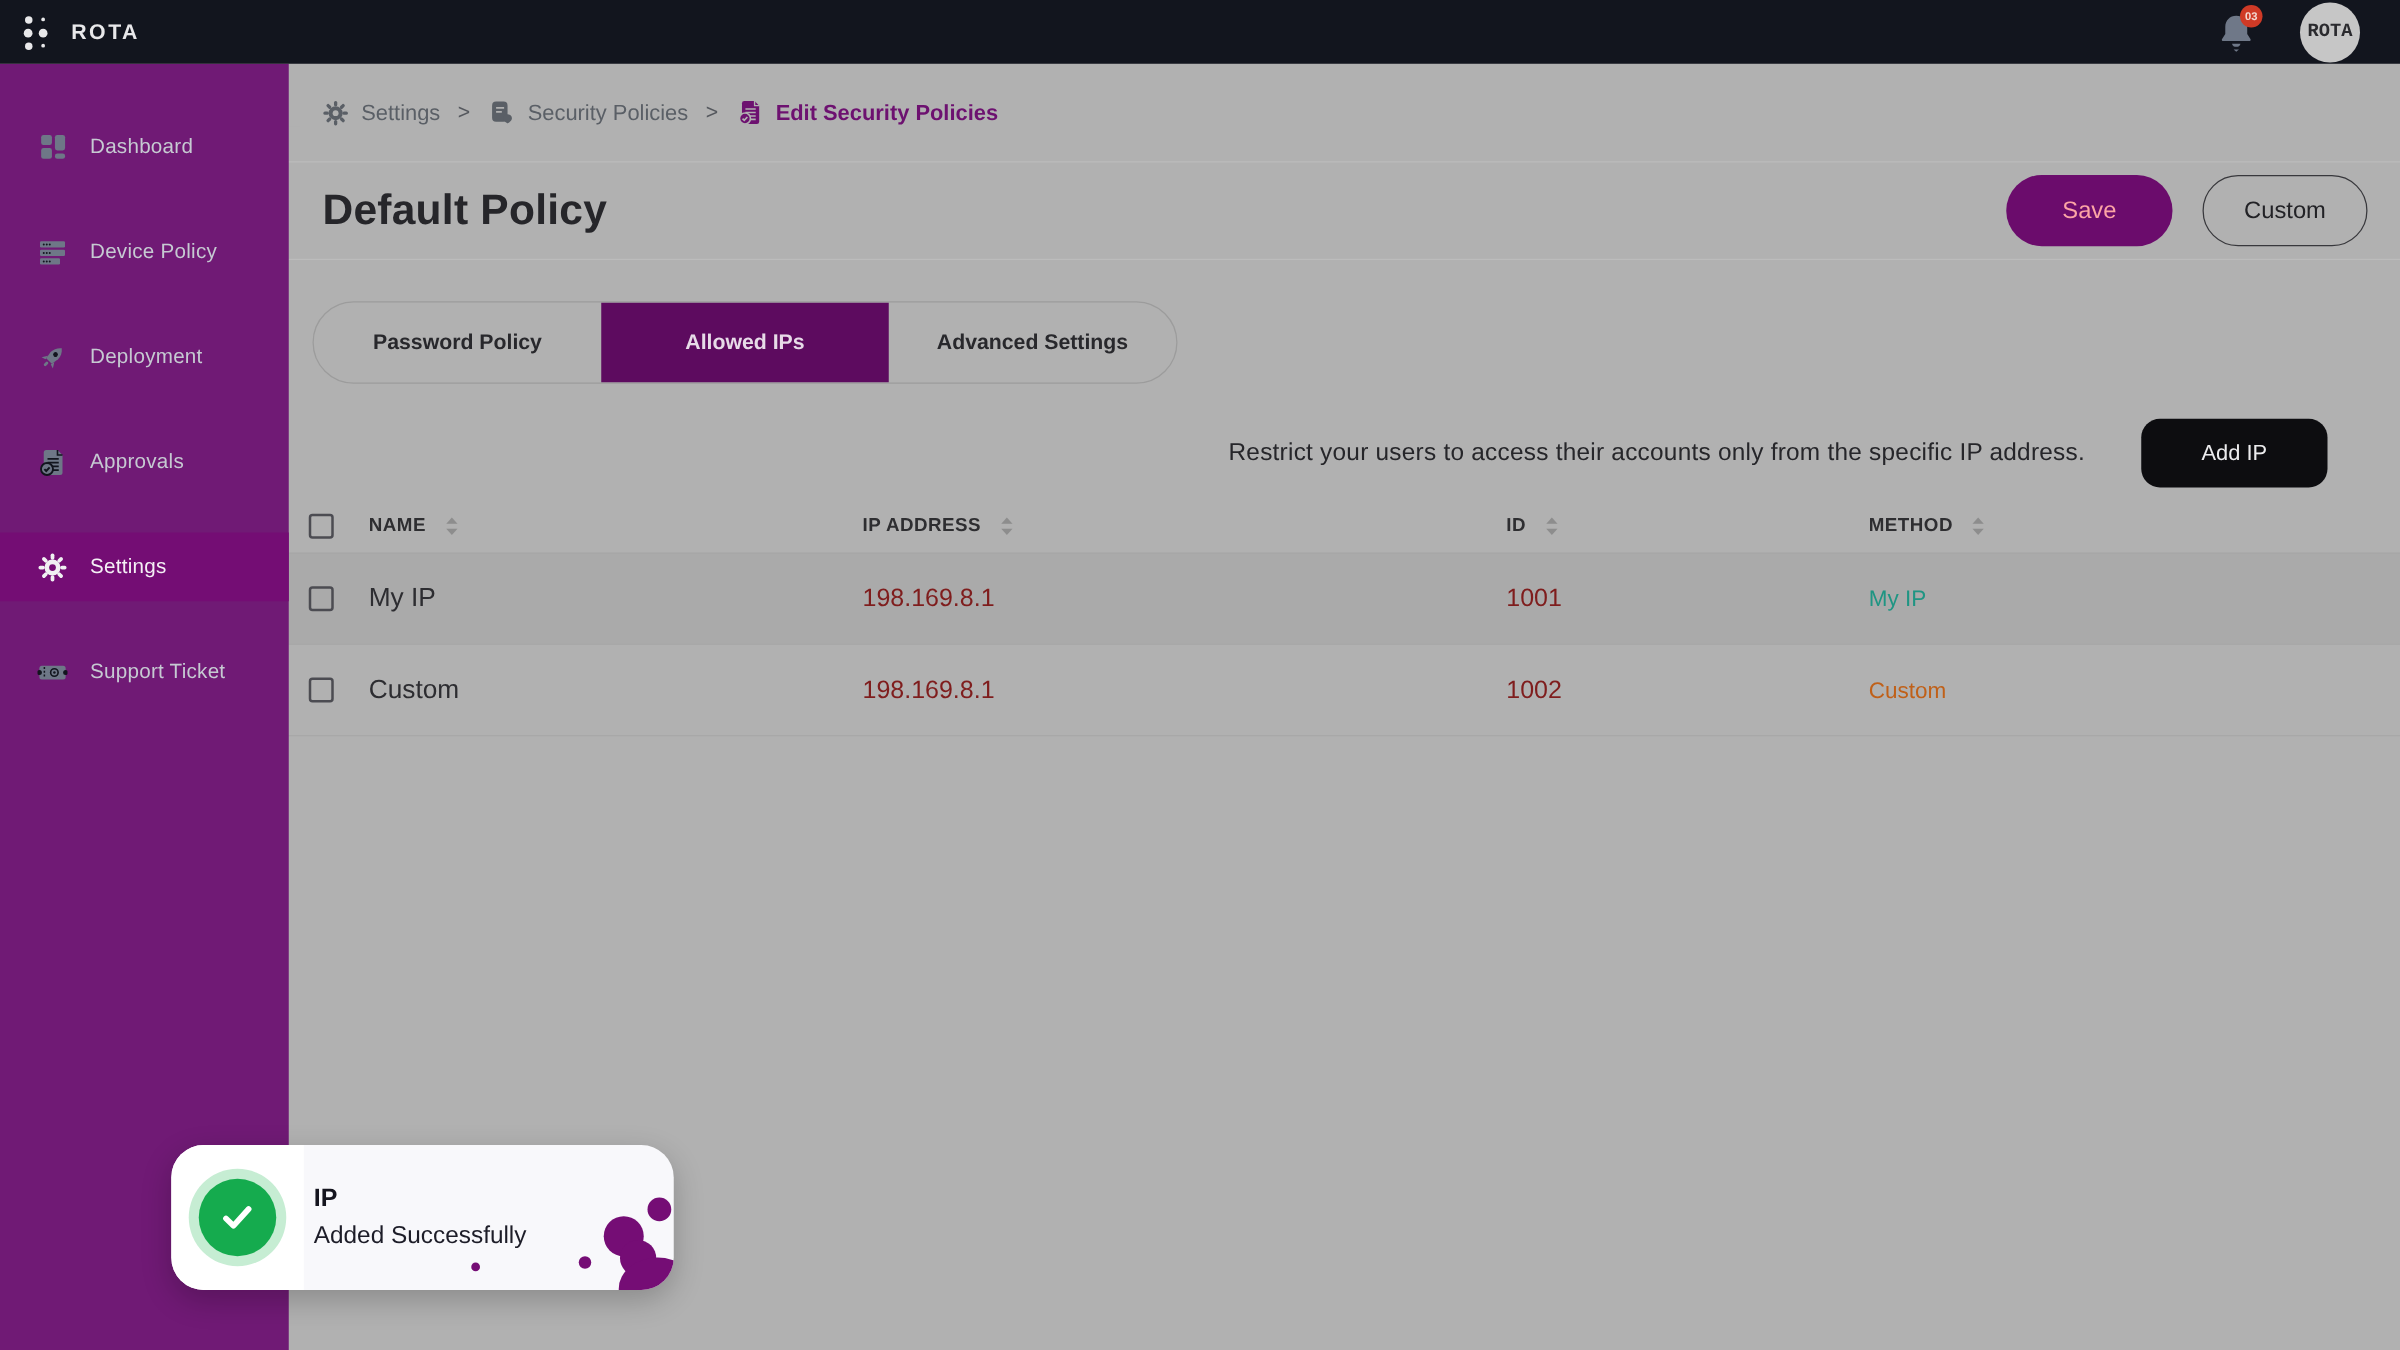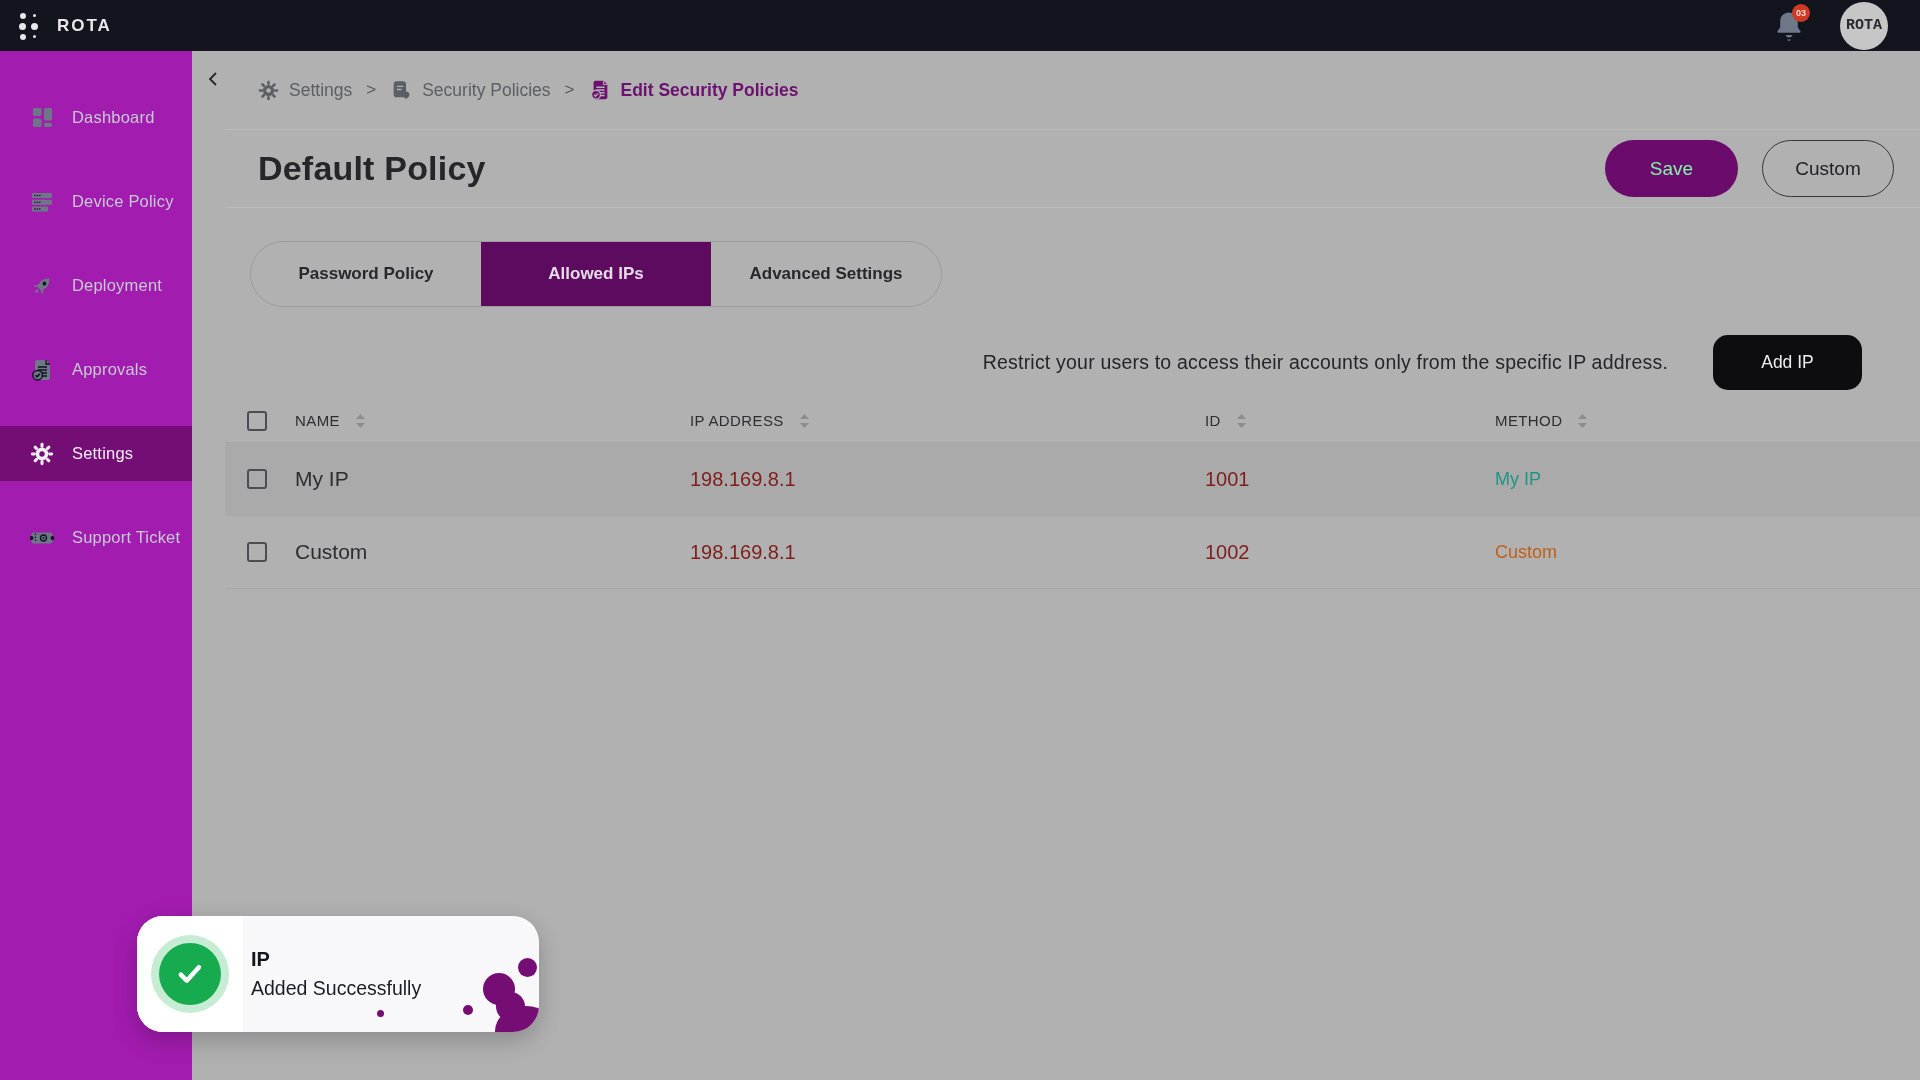--- a/index.html
+++ b/index.html
@@ -16,22 +16,22 @@
   .topbar-right { margin-left:auto; display:flex; align-items:center; gap:34px; padding-right:32px; }
   .bell-wrap { position:relative; width:34px; height:36px; cursor:pointer; }
   .bell-badge { position:absolute; right:-4px; top:-4px; width:18px; height:18px; border-radius:50%;
     background:#cf3a26; color:#f3d8d2; font-size:9px; font-weight:700;
     display:flex; align-items:center; justify-content:center; }
   .avatar { width:48px; height:48px; border-radius:50%; background:#c6c6c6; color:#2a2a2e;
     display:flex; align-items:center; justify-content:center; font-family:"Liberation Mono", monospace;
     font-size:15px; font-weight:700; letter-spacing:0px; }
 
   
-  .sidebar { position:absolute; left:0; top:51px; width:192px; height:1029px;
-    background:#a21caf; z-index:4; }
+  .sidebar { position:absolute; left:0; top:51px; width:231px; height:1029px;
+    background:#701a75; z-index:4; }
   .nav { padding-top:39px; }
   .nav-item { height:55px; display:flex; align-items:center; gap:18px; padding-left:30px;
     margin-bottom:29px; cursor:pointer; }
   .nav-item .ico { width:24px; height:24px; flex:0 0 24px; display:flex; align-items:center; justify-content:center; }
   .nav-item .lbl { color:#c6cad2; font-size:16.5px; letter-spacing:0.2px; }
   .nav-item.active { background:#740d74; }
   .nav-item.active .lbl { color:#f4f0f5; }
 
   
   .main { position:absolute; left:225px; top:51px; width:1695px; height:1029px; background:#b1b1b1; }
@@ -43,42 +43,42 @@
     border-bottom:1px solid #bcbcbc; }
   .crumb { display:flex; align-items:center; gap:10px; font-size:17.5px; color:#5a5f66; cursor:pointer; }
   .crumb-sep { color:#55585e; font-size:17px; margin:0 14px; }
   .crumb.current { color:#6d1170; font-weight:600; cursor:default; }
 
   .header-row { height:78px; display:flex; align-items:center; padding:0 26px 0 33px;
     border-bottom:1px solid #bcbcbc; }
   .page-title { font-size:34px; font-weight:600; color:#26262a; letter-spacing:0.2px; }
   .header-actions { margin-left:auto; display:flex; gap:24px; }
   .btn-save { width:133px; height:57px; border:none; border-radius:29px; background:#6b0c6c;
-    color:#86efac; font-size:19px; font-family:inherit; cursor:pointer; }
+    color:#fca5a5; font-size:19px; font-family:inherit; cursor:pointer; }
   .btn-discard { width:132px; height:57px; border:1.6px solid #38383c; border-radius:29px;
     background:transparent; color:#222226; font-size:19px; font-family:inherit; cursor:pointer; }
 
   .tabs { margin:33px 0 0 25px; display:inline-flex; height:66px;
     border:1px solid #9c9c9c; border-radius:40px; overflow:hidden; }
   .tab { width:230px; height:100%; display:flex; align-items:center; justify-content:center;
     font-size:17px; font-weight:600; color:#28282c; cursor:pointer; background:transparent; }
   .tab.active { background:#5d0b5f; color:#e7dbe8; }
 
   .restrict-row { margin-top:28px; display:flex; align-items:center; justify-content:flex-end;
     gap:45px; padding-right:58px; }
   .restrict-text { font-size:19.5px; color:#26262a; letter-spacing:0.2px; }
   .btn-addip { width:149px; height:55px; border:none; border-radius:15px; background:#0d0d10;
     color:#ececee; font-size:17.5px; font-family:inherit; cursor:pointer; }
 
   
   .table { margin-top:9px; }
   .trow, .thead { display:grid; grid-template-columns:48px 395px 515px 290px 1fr;
     align-items:center; padding-left:22px; }
   .thead { height:44px; border-bottom:1px solid #a6a6a6; }
-  .th { display:flex; align-items:center; gap:14px; font-size:15px; font-weight:400;
+  .th { display:flex; align-items:center; gap:14px; font-size:15px; font-weight:700;
     color:#2e2e31; letter-spacing:0.4px; }
   .sort { cursor:pointer; display:flex; }
   .trow { height:73px; border-bottom:1px solid #a8a8a8; }
   .trow.shade { background:rgba(0,0,0,0.035); }
   .checkbox { width:20px; height:20px; border:2px solid #4c4c52; border-radius:3px;
     background:transparent; cursor:pointer; }
   .cell-name { font-size:21px; color:#2d2d31; }
   .cell-dim { font-size:20px; color:#7f1d1d; }
   .cell-method { font-size:18px; font-weight:500; }
   .method-teal { color:#1f9583; }

